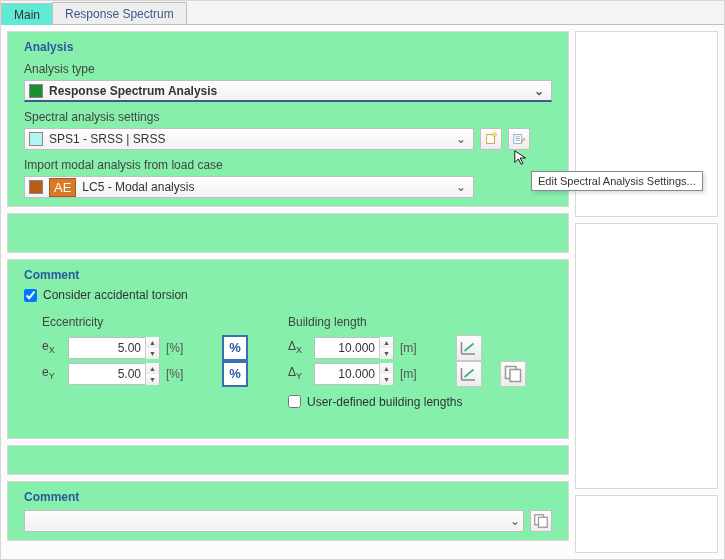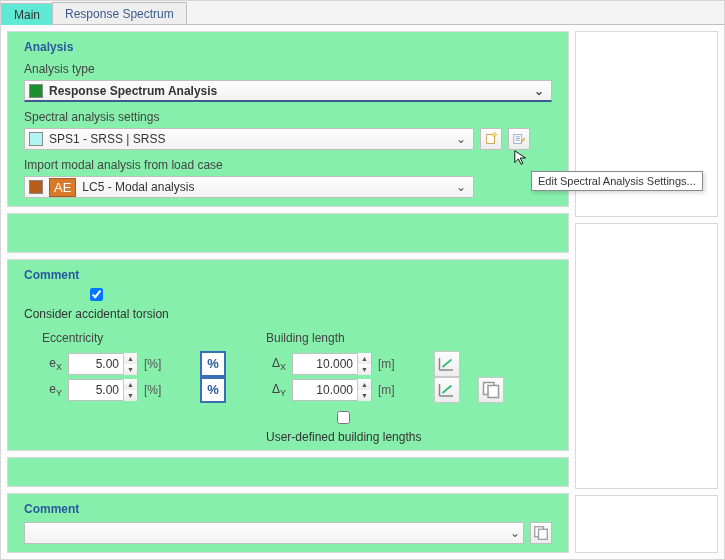--- a/index.html
+++ b/index.html
@@ -117,32 +117,32 @@
     display: inline-flex;
     align-items: center; justify-content: center;
     cursor: pointer;
   }
   .icon-new svg, .icon-edit svg, .icon-pct svg, .icon-copy svg, .icon-axis svg { width:14px; height:14px; }
   .analysis-combo {
     border-bottom: 2px solid #3b5b8f;
   }
   
   .checkbox {
-    display: inline-flex; align-items: center; gap: 6px; flex-direction: column;
+    display: inline-flex; align-items: center; gap: 6px;
   }
   .checkbox input { margin:0; }
   .opts-body { display:flex; gap:40px; margin-top:10px; padding-left:18px;}
   .subhead { margin-bottom:6px; color:#444; }
   .row { display:flex; align-items:center; gap:6px; height:26px; }
-  .axis-lbl { width:20px; color:#444;text-align:right; }
+  .axis-lbl { width:20px; color:#444; }
   .axis-lbl sub { font-size:9px; }
   .spinbox {
     display:flex; align-items:center;
     border:1px solid #bfbfbf; background:#fff;
-    height:22px; width:70px;
+    height:22px; width:92px;
   }
   .spinbox .val { flex:1; text-align:right; padding:0 4px; font-size:12px; color:#333; }
   .spinbox .spinners {
     width:14px; display:flex; flex-direction:column; border-left:1px solid #ccc;
   }
   .spinbox .spinners .sp {
     height:11px; display:flex; align-items:center; justify-content:center;
     font-size:7px; color:#555; background:linear-gradient(#fdfdfd,#ececec);
   }
   .unit { color:#555; width:24px; }

